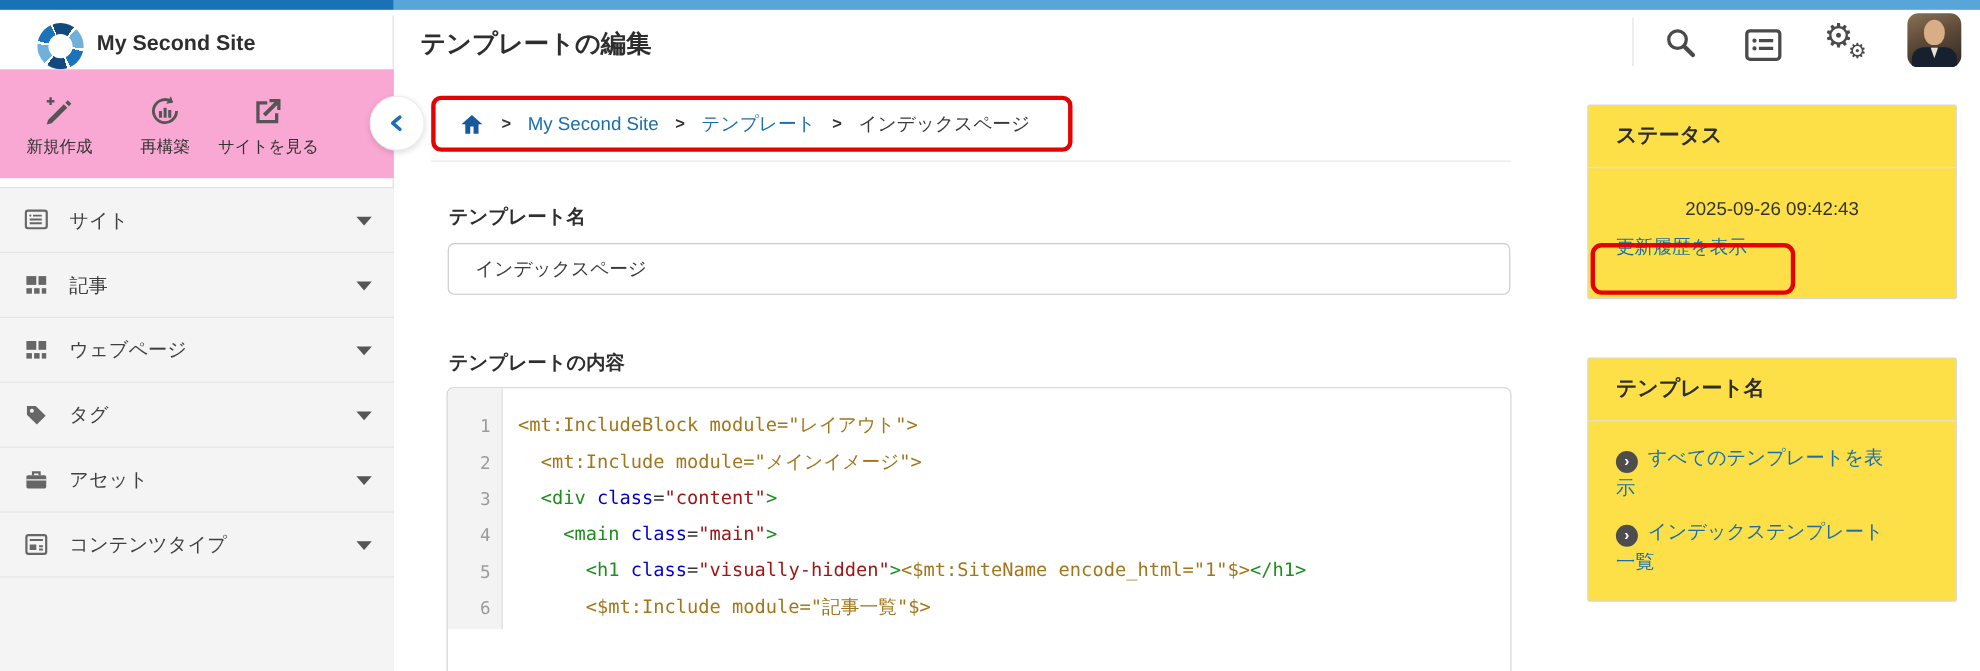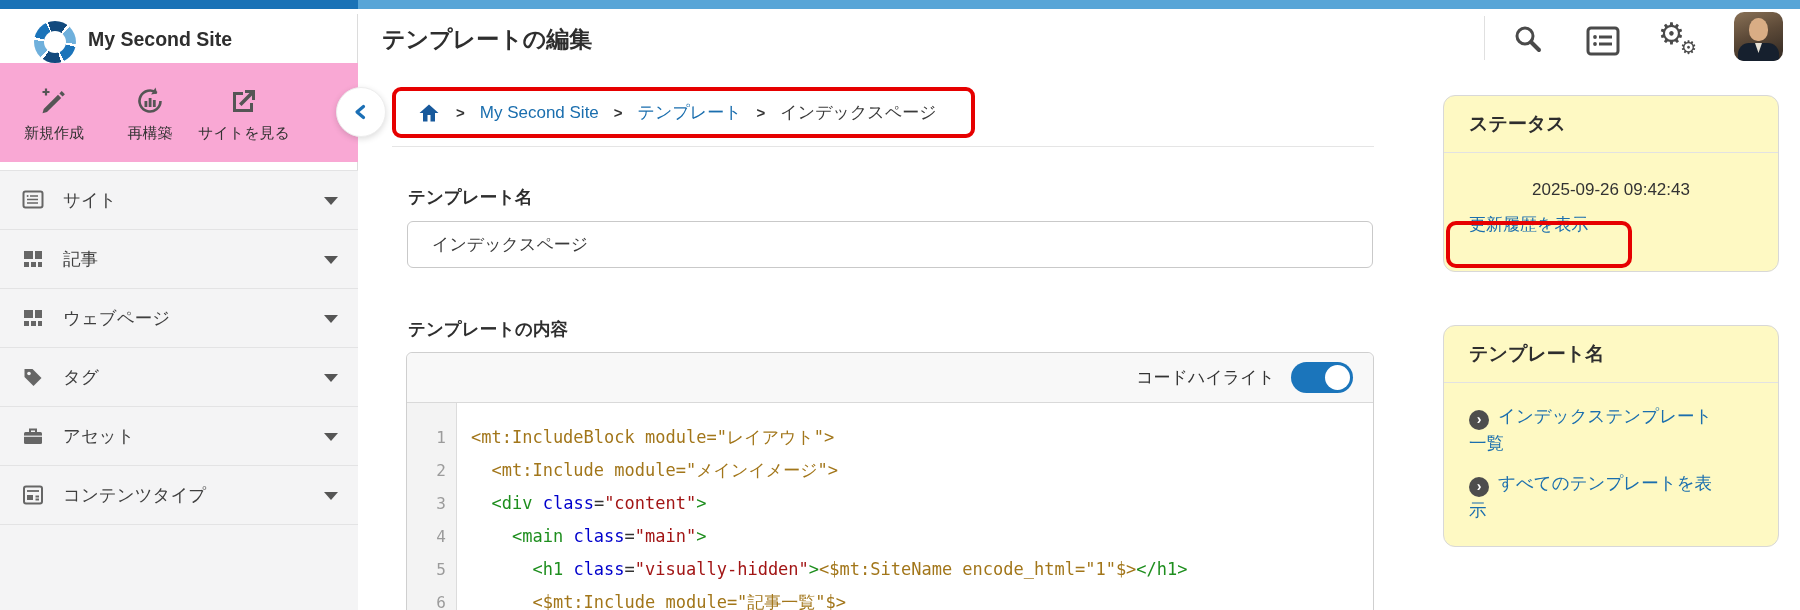--- a/index.html
+++ b/index.html
@@ -86,21 +86,21 @@
   .code-lines { padding:18px 0 0 14px; flex:1; overflow:hidden; }
   .code-line { height:33px; line-height:33px; white-space:pre;
     font-family:"DejaVu Sans Mono","Liberation Mono",monospace; font-size:17px; color:#333; }
   .tok-mt { color:#a2761a; }
   .tok-tag { color:#1e8e1e; }
   .tok-attr { color:#0000cc; }
   .tok-str { color:#a21515; }
   .tok-plain { color:#333; }
 
   
-  .panel { background:#fef9c3; border:1px solid #d8d8d8; border-radius:12px; }
+  .panel { background:#fde047; border:1px solid #d8d8d8; border-radius:2px; }
   .panel-header { height:57px; line-height:56px; padding-left:25px; border-bottom:1px solid #e2e2e2;
     font-size:19px; font-weight:700; color:#2e2e2e; }
   .status-panel { left:1443px; top:95px; width:336px; height:177px; }
   .status-body { padding:26px 25px 0; }
   .status-date { font-size:17px; line-height:22px; color:#333;text-align:center; }
   .status-link { display:inline-block; margin-top:12px; font-size:17px; line-height:24px; color:#1a6eae; cursor:pointer; }
   .red-box-history { left:1446px; top:221px; width:186px; height:47px; border:4px solid #e60000; border-radius:10px; pointer-events:none; z-index:4; }
   .shortcuts-panel { left:1443px; top:325px; width:336px; height:222px; }
   .shortcuts-body { padding:20px 25px 0; }
   .shortcut { width:252px; font-size:17.5px; line-height:27px; color:#1a6eae; margin-bottom:13px; cursor:pointer; }
@@ -253,26 +253,20 @@
       <span class="bc-sep">&gt;</span>
       <span class="bc-current">インデックスページ</span>
     </div>
   <div class="abs section-line"></div>
 
   <div class="abs lbl lbl-name">テンプレート名</div>
   <input class="abs name-input" type="text" value="インデックスページ" style="">
   <div class="abs lbl lbl-body">テンプレートの内容</div>
 
   <div class="abs code-panel">
-    <div class="code-header">
-      <span class="toggle-label">コードハイライト</span>
-      <div class="toggle on" id="hl-toggle">
-        <div class="knob"></div>
-      </div>
-    </div>
     <div class="code-body">
       <div class="gutter" id="gutter">
           <div class="ln">1</div>
           <div class="ln">2</div>
           <div class="ln">3</div>
           <div class="ln">4</div>
           <div class="ln">5</div>
           <div class="ln">6</div>
         </div>
       <div class="code-lines" id="code-lines">
@@ -291,18 +285,18 @@
     <div class="status-body">
       <div class="status-date">2025-09-26 09:42:43</div>
       <span class="status-link">更新履歴を表示</span>
     </div>
   </div>
   <div class="abs red-box-history"></div>
 
   <div class="abs panel shortcuts-panel">
     <div class="panel-header">テンプレート名</div>
     <div class="shortcuts-body" id="shortcuts">
+        <div class="shortcut"><span class="circle-arrow">›</span><span>すべてのテンプレートを表示</span></div>
         <div class="shortcut"><span class="circle-arrow">›</span><span>インデックステンプレート一覧</span></div>
-        <div class="shortcut"><span class="circle-arrow">›</span><span>すべてのテンプレートを表示</span></div>
       </div>
   </div>
 
 </div>
 
 </body></html>

